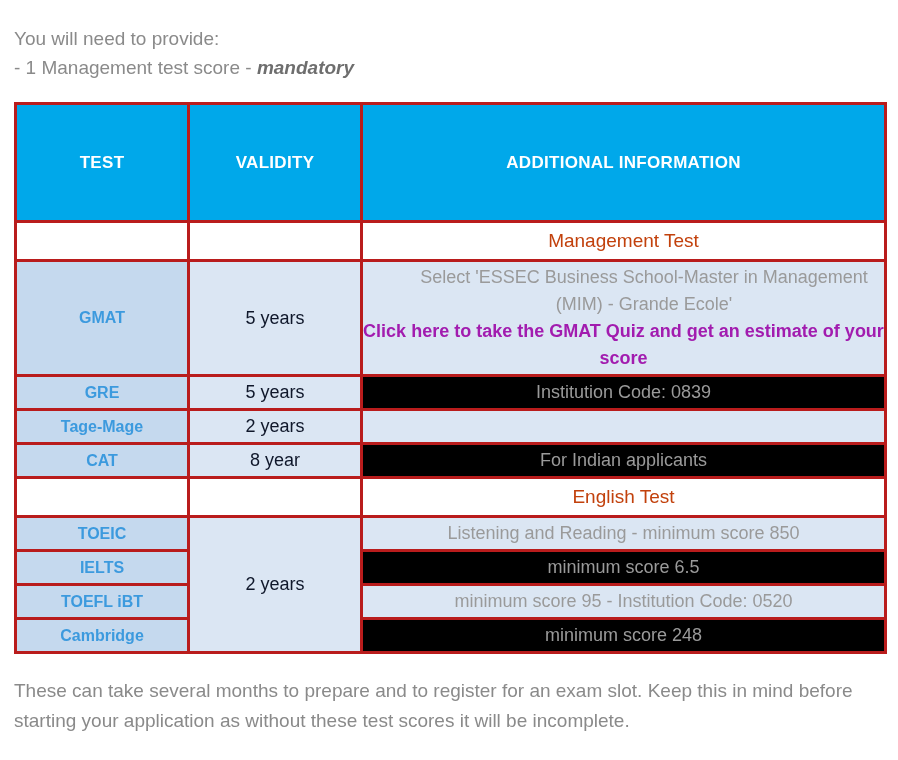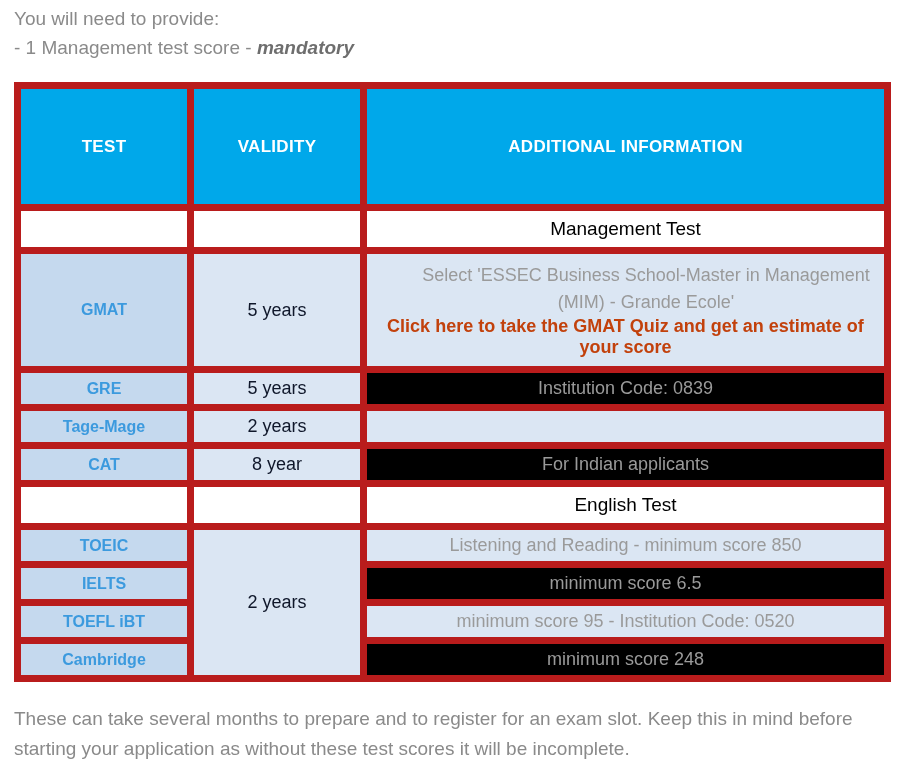--- a/index.html
+++ b/index.html
@@ -18,54 +18,54 @@
     width: 898px;
     height: 760px;
     box-sizing: border-box;
     padding: 0 14px;
     position: relative;
   }
   .intro {
     font-size: 19px;
     line-height: 29px;
     color: #8a8a8a;
-    padding-top: 4px;
+    padding-top: 24px;
   }
   .intro div { white-space: pre-wrap; }
   .intro b { color: #6e6e6e; font-weight: bold; font-style: italic; }
 
   table.testtable {
     border-collapse: collapse;
     width: 870px;
     margin-top: 20px;
     table-layout: fixed;
   }
   table.testtable td, table.testtable th {
     padding: 0;
-    border: 7px solid #b91c1c;
+    border: 3px solid #b91c1c;
   }
   .th-cell {
     background: #00a8ea;
     color: #ffffff;
     font-size: 17px;
     font-weight: bold;
     text-align: center;
     height: 115px;
     vertical-align: middle;
     letter-spacing: 0.3px;
   }
   .section-row td {
     border: none;
     background: #ffffff;
     height: 36px;
   }
   .section-label {
     text-align: center;
     font-size: 19px;
-    color: #000000;
+    color: #c2410c;
     font-weight: normal;
   }
   .name-cell {
     background: #c5d9ee;
     color: #3c9ade;
     font-size: 16px;
     font-weight: bold;
     text-align: center;
     vertical-align: middle;
   }
@@ -86,25 +86,25 @@
     padding: 4px 10px;
   }
   .info-cell.dark { background: #000000; }
   .row-tall .name-cell,
   .row-tall .validity-cell,
   .row-tall .info-cell { height: 112px; }
   .row-std .name-cell,
   .row-std .validity-cell,
   .row-std .info-cell { height: 31px; }
   .quiz-link {
-    color: #c2410c;
+    color: #a21caf;
     font-weight: bold;
     text-decoration: none;
     display: block;
-    line-height: 21px;
+    line-height: 27px;
   }
   .gmat-select { display: block; padding-left: 41px; }
   .outro {
     font-size: 19px;
     line-height: 30px;
     color: #8a8a8a;
     margin-top: 22px;
   }
 </style>
 </head>

